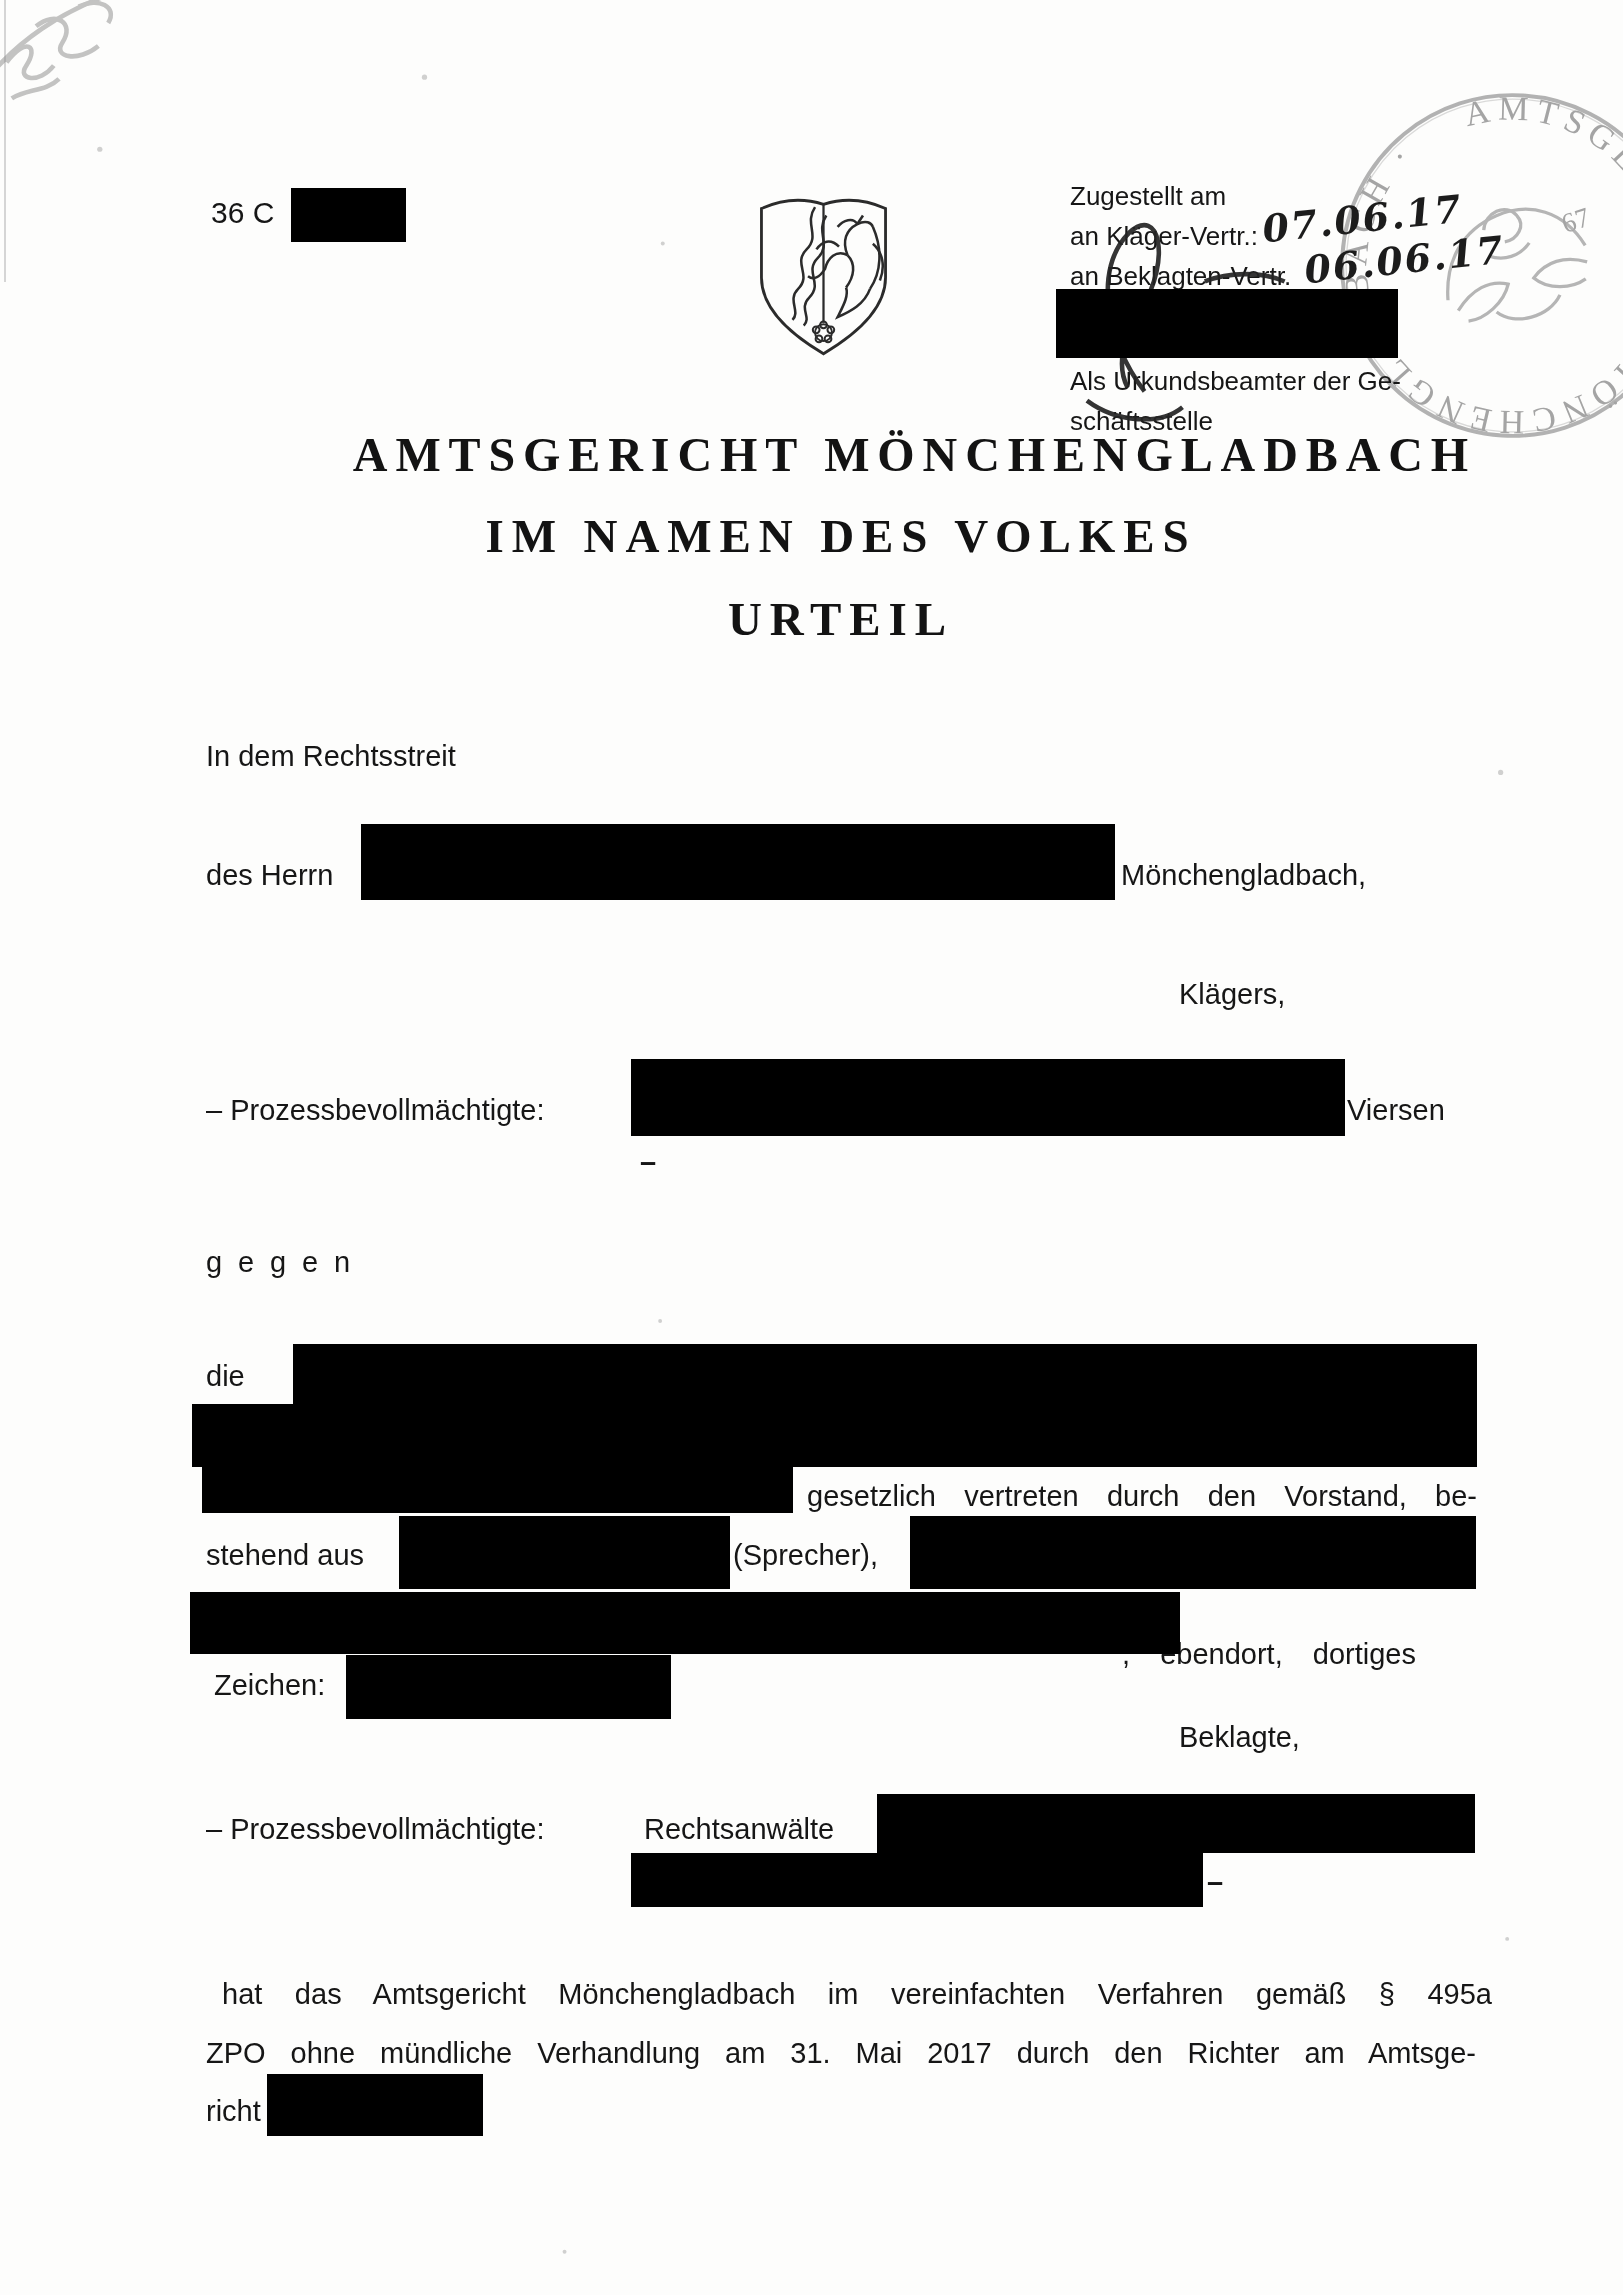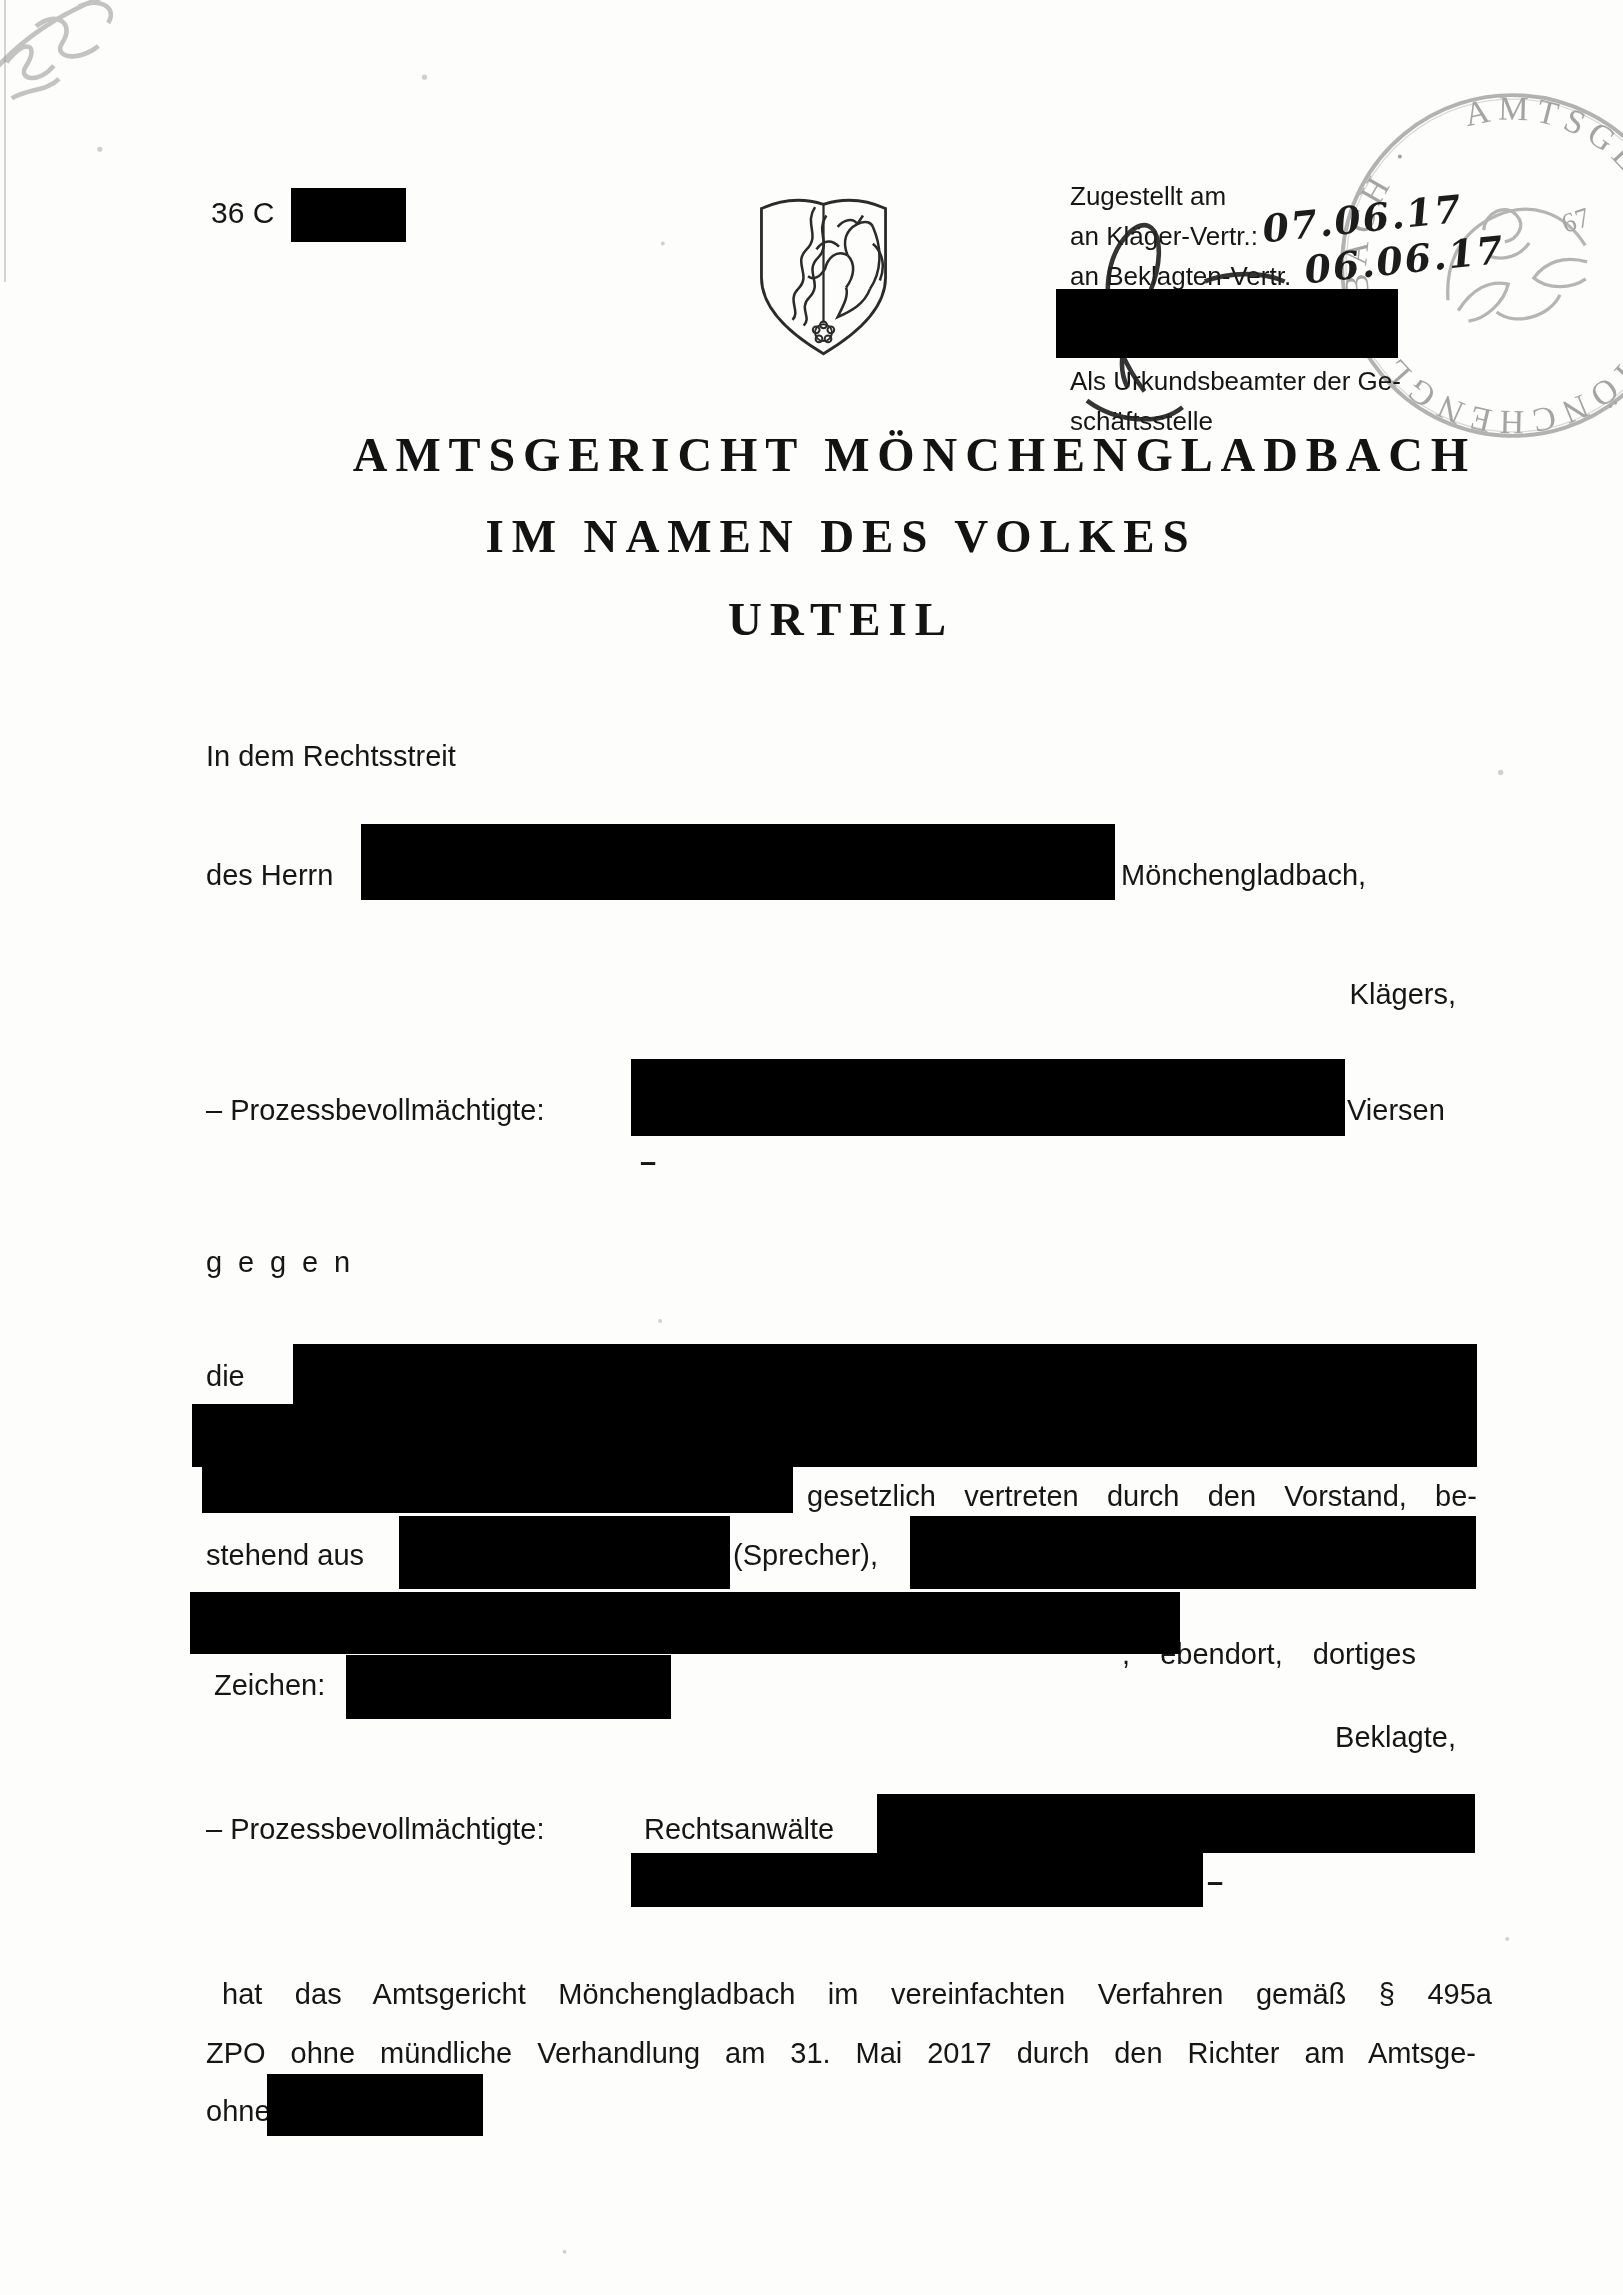--- a/index.html
+++ b/index.html
@@ -10,21 +10,21 @@
   .b{font-size:29px;line-height:1.1;}
   .small{font-size:26px;line-height:1.5;}
   .just{text-align:justify;text-align-last:justify;white-space:normal;}
   .title{font-family:"Liberation Serif",serif;font-weight:700;color:#131313;
          text-align:center;width:1270px;left:206px;white-space:nowrap;}
   .t1{font-size:48px;letter-spacing:7.9px;text-align:right;}
   .t2{font-size:47px;letter-spacing:7.9px;}
   .redact{position:absolute;background:#000;z-index:6;}
   .hand{font-family:"DejaVu Serif",serif;font-style:italic;font-weight:700;
         color:#1c1c1c;white-space:nowrap;z-index:5;}
-  .rightal{text-align:right;}
+  .rightal{text-align:left;}
   .dashmark{font-weight:700;}
   svg{display:block;}
 </style>
 </head>
 <body>
 
 <div class="page">
 
   <div class="abs" style="left:3.9px;top:0;width:2px;height:282px;background:#b5b5b5;opacity:.55;"></div>
 
@@ -154,21 +154,21 @@
   <div class="abs t b" style="left:206px;top:1670px;margin-left:8px;">Zeichen:</div>
 
   <div class="abs t b rightal" style="left:1179px;top:1722px;width:277px;">Beklagte,</div>
 
   <div class="abs t b" style="left:206px;top:1814px;">– Prozessbevollmächtigte:</div>
   <div class="abs t b" style="left:644px;top:1814px;">Rechtsanwälte</div>
   <div class="abs t b dashmark" style="left:1207px;top:1867px;">–</div>
 
   <div class="abs t b just" style="left:222px;top:1979px;width:1270px;">hat das Amtsgericht Mönchengladbach im vereinfachten Verfahren gemäß § 495a</div>
   <div class="abs t b just" style="left:206px;top:2038px;width:1270px;">ZPO ohne mündliche Verhandlung am 31. Mai 2017 durch den Richter am Amtsge-</div>
-  <div class="abs t b" style="left:206px;top:2096px;">ohne</div>
+  <div class="abs t b" style="left:206px;top:2096px;">richt</div>
 
   <div class="redact" style="left:291px;top:188px;width:115px;height:54px;"></div>
   <div class="redact" style="left:1056px;top:289px;width:342px;height:69px;"></div>
   <div class="redact" style="left:361px;top:824px;width:754px;height:76px;"></div>
   <div class="redact" style="left:631px;top:1059px;width:714px;height:77px;"></div>
   <div class="redact" style="left:293px;top:1344px;width:1184px;height:60px;"></div>
   <div class="redact" style="left:192px;top:1404px;width:1285px;height:63px;"></div>
   <div class="redact" style="left:202px;top:1467px;width:591px;height:46px;"></div>
   <div class="redact" style="left:399px;top:1516px;width:331px;height:73px;"></div>
   <div class="redact" style="left:910px;top:1516px;width:566px;height:73px;"></div>

